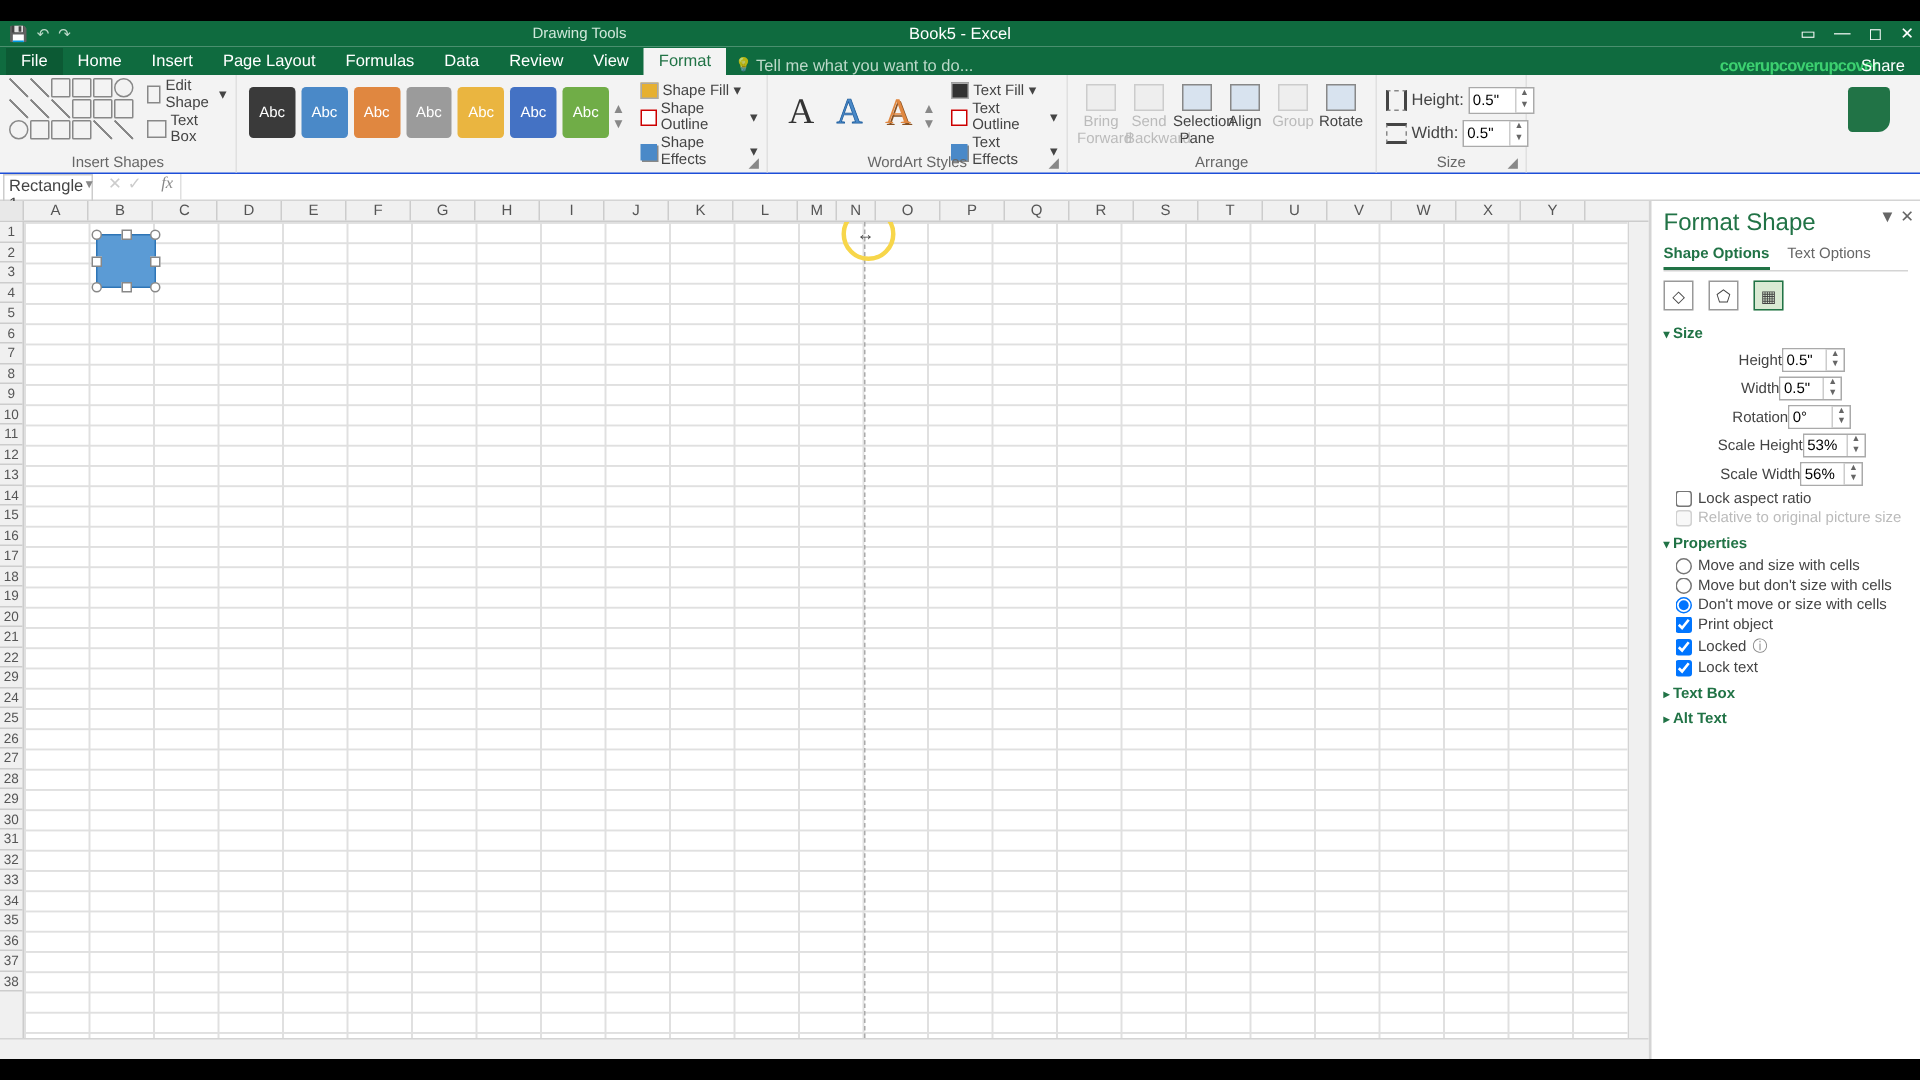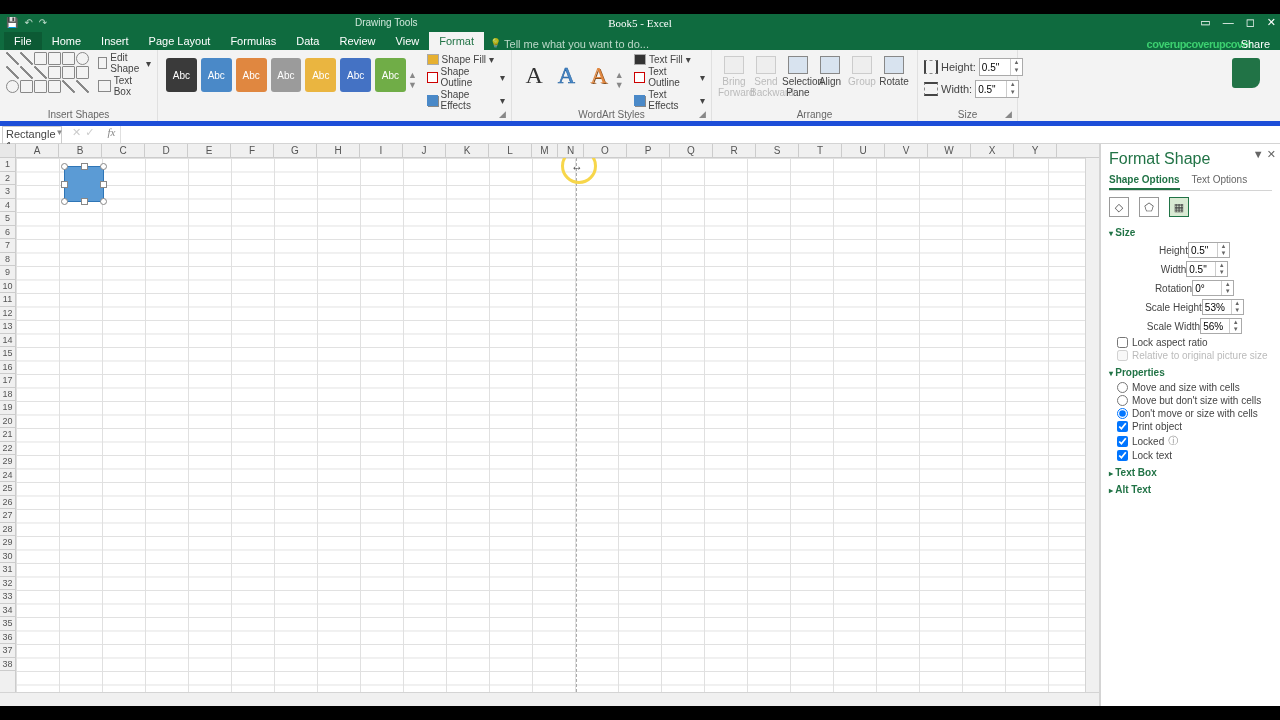--- a/index.html
+++ b/index.html
@@ -1,38 +1,38 @@
 <!DOCTYPE html>
 <html><head>
 <meta charset="utf-8">
 <style>
 * { margin: 0; padding: 0; box-sizing: border-box; font-family: "Segoe UI", Arial, sans-serif; }
 body { background: #000; width: 1280px; height: 720px; overflow: hidden; font-size: 11px; color: #444; }
 .app { position: absolute; top: 14px; left: 0; right: 0; bottom: 14px; background: #fff; display: flex; flex-direction: column; }
 
 
 .titlebar { height: 17px; background: #0f6b3f; display: flex; align-items: center; position: relative; }
-.title-center { position: absolute; left: 50%; transform: translateX(-50%); color: #fff; font-size: 11px; font-family: Liberation Serif, serif; }
+.title-center { position: absolute; left: 50%; transform: translateX(-50%); color: #fff; font-size: 11px; }
 .title-tools { position: absolute; left: 355px; color: #d0e8db; font-size: 10px; }
 .title-qat { display: flex; gap: 6px; padding-left: 6px; }
 .title-qat span { color: #bcd9c9; font-size: 10px; }
 .title-right { position: absolute; right: 4px; display: flex; gap: 12px; color: #fff; font-size: 11px; }
 
 
 .tabsbar { height: 19px; background: #0f6b3f; display: flex; align-items: flex-end; padding-left: 4px; position: relative; }
 .tab { padding: 3px 10px; color: #fff; font-size: 11px; cursor: pointer; }
 .tab.file { background: #0c5a34; }
 .tab.active { background: #f3f3f3; color: #217346; }
 .tellme { color: #bcd9c9; font-size: 11px; padding-left: 20px; position: relative; }
 .tellme::before { content: "💡"; position: absolute; left: 6px; font-size: 9px; opacity: .7; }
 .share-area { position: absolute; right: 10px; color: #fff; font-size: 11px; }
 .shareover { position: absolute; right: 28px; color: #3cd070; font-size: 11px; font-weight: bold; letter-spacing: -0.5px; }
 
 
-.ribbon { height: 76px; background: #f3f3f3; border-bottom: 5px solid #1d4ed8; display: flex; position: relative; }
+.ribbon { height: 66px; background: #f3f3f3; border-bottom: 1px solid #1d4ed8; display: flex; position: relative; }
 .group { border-right: 1px solid #e0e0e0; padding: 2px 6px 14px; position: relative; display: flex; }
 .group-label { position: absolute; bottom: 1px; left: 0; right: 0; text-align: center; font-size: 10px; color: #666; }
 .launcher { position: absolute; right: 2px; bottom: 2px; width: 10px; height: 10px; font-size: 9px; color: #888; }
 
 
 .shapes-gallery { display: flex; flex-direction: column; gap: 1px; }
 .shape-row { display: flex; gap: 1px; }
 .shape-ico { width: 13px; height: 13px; border: 1px solid #888; border-radius: 1px; }
 .shape-ico.line { border: none; background: linear-gradient(45deg, transparent 45%, #888 45%, #888 55%, transparent 55%); }
 .shape-ico.circ { border-radius: 50%; }

